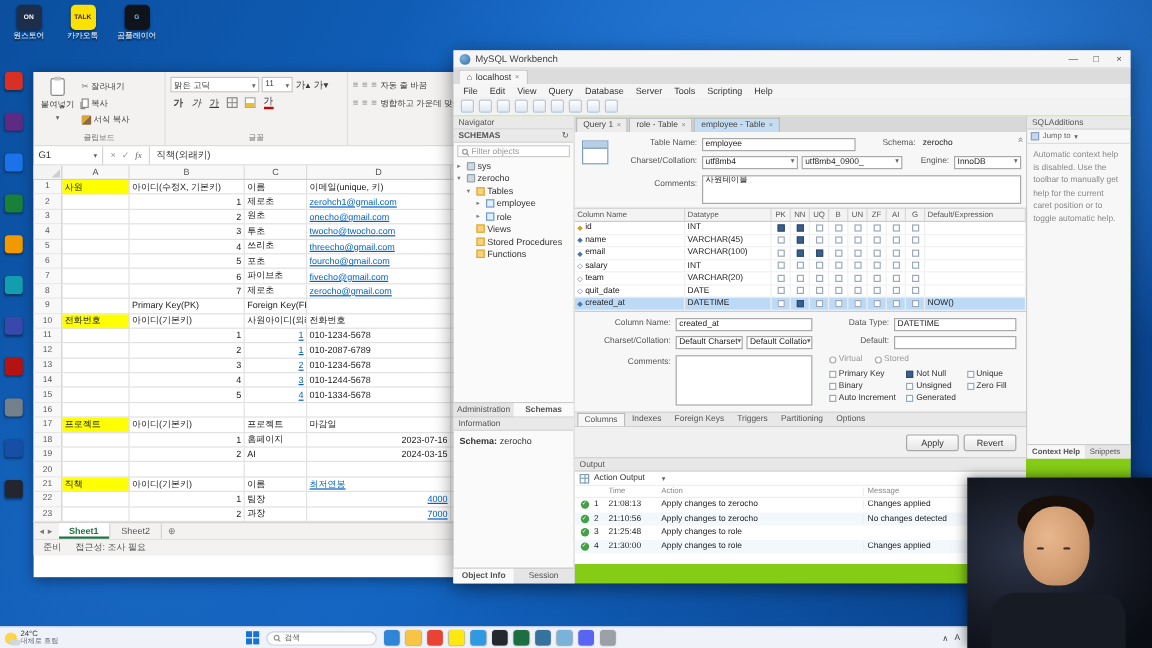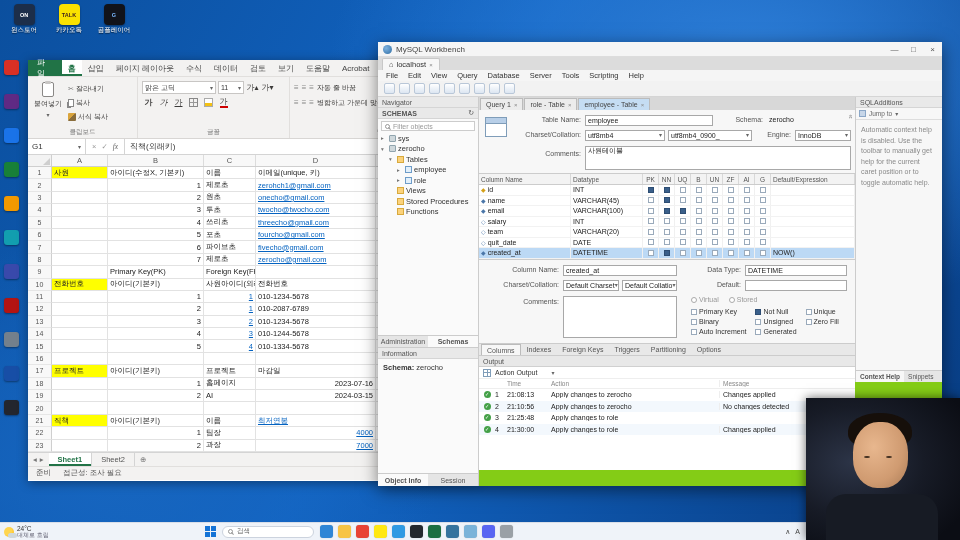--- a/index.html
+++ b/index.html
@@ -211,37 +211,20 @@
       <div class="side-icon" style="background: rgb(242, 153, 0);"></div>
       <div class="side-icon" style="background: rgb(18, 158, 175);"></div>
       <div class="side-icon" style="background: rgb(57, 73, 171);"></div>
       <div class="side-icon" style="background: rgb(179, 20, 18);"></div>
       <div class="side-icon" style="background: rgb(116, 128, 140);"></div>
       <div class="side-icon" style="background: rgb(23, 78, 166);"></div>
       <div class="side-icon" style="background: rgb(35, 38, 46);"></div>
     </div>
 
   <div id="excel">
-    <div class="xl-tabs">
-      <div class="xl-file">파일</div>
-      <div id="xl-ribbon-tabs" style="display:flex">
-          <div class="xl-tab active">홈</div>
-          <div class="xl-tab">삽입</div>
-          <div class="xl-tab">페이지 레이아웃</div>
-          <div class="xl-tab">수식</div>
-          <div class="xl-tab">데이터</div>
-          <div class="xl-tab">검토</div>
-          <div class="xl-tab">보기</div>
-          <div class="xl-tab">도움말</div>
-          <div class="xl-tab">Acrobat</div>
-        </div>
-      <div class="xl-tellme">
-          <span>어떤 작업을 원하시나요</span>
-        </div>
-    </div>
     <div class="xl-ribbon">
       <div class="xl-group" style="width:110px">
         <div style="display:flex;height:100%">
           <div class="xl-paste">
             <div class="ico-clipboard"></div>
             <div>붙여넣기</div>
             <div class="dda">▾</div>
           </div>
           <div class="xl-smallbtns">
             <div class="xl-sbtn">
@@ -996,20 +979,24 @@
             </div>
         </div>
         <div id="wb-btabs" class="wb-btabs">
             <div class="wb-btab active">Columns</div>
             <div class="wb-btab">Indexes</div>
             <div class="wb-btab">Foreign Keys</div>
             <div class="wb-btab">Triggers</div>
             <div class="wb-btab">Partitioning</div>
             <div class="wb-btab">Options</div>
           </div>
+        <div class="wb-apply">
+          <div class="wb-btn" style="right:56px">Apply</div>
+          <div class="wb-btn" style="right:8px">Revert</div>
+        </div>
         <div class="wb-output">
           <div class="out-hd">
               <span>Output</span>
             </div>
           <div class="out-tools">
             <span class="out-grid-ico"></span>
             <span class="out-sel">
                 <span>Action Output</span>
                 <span class="dda">▾</span>
               </span>

